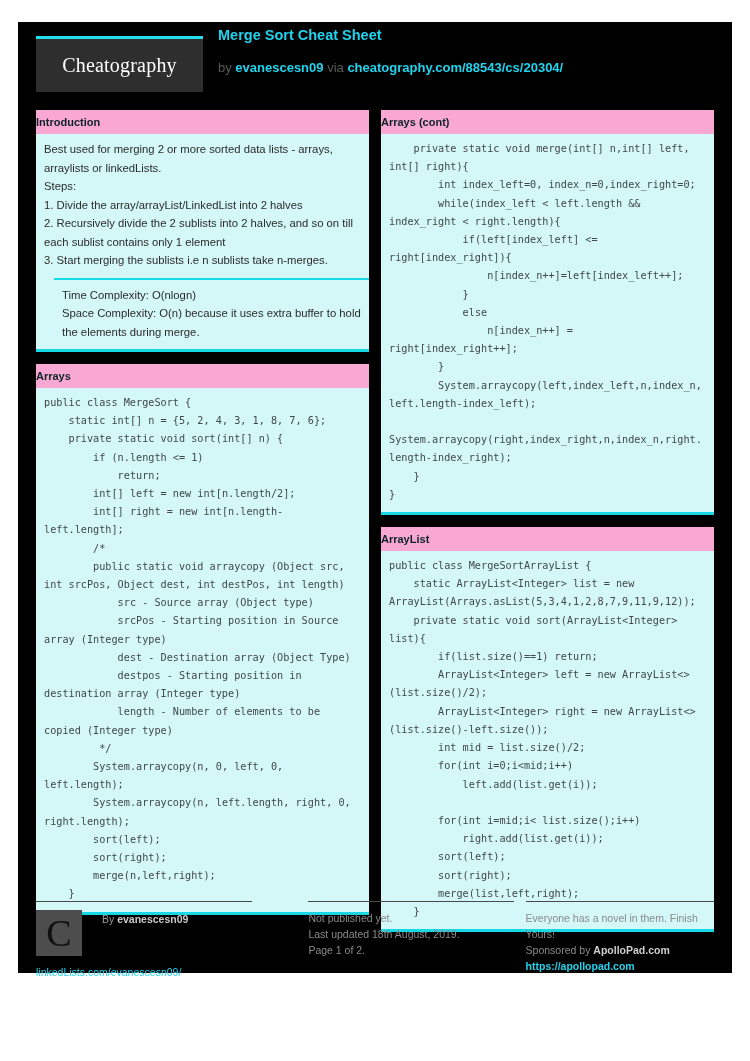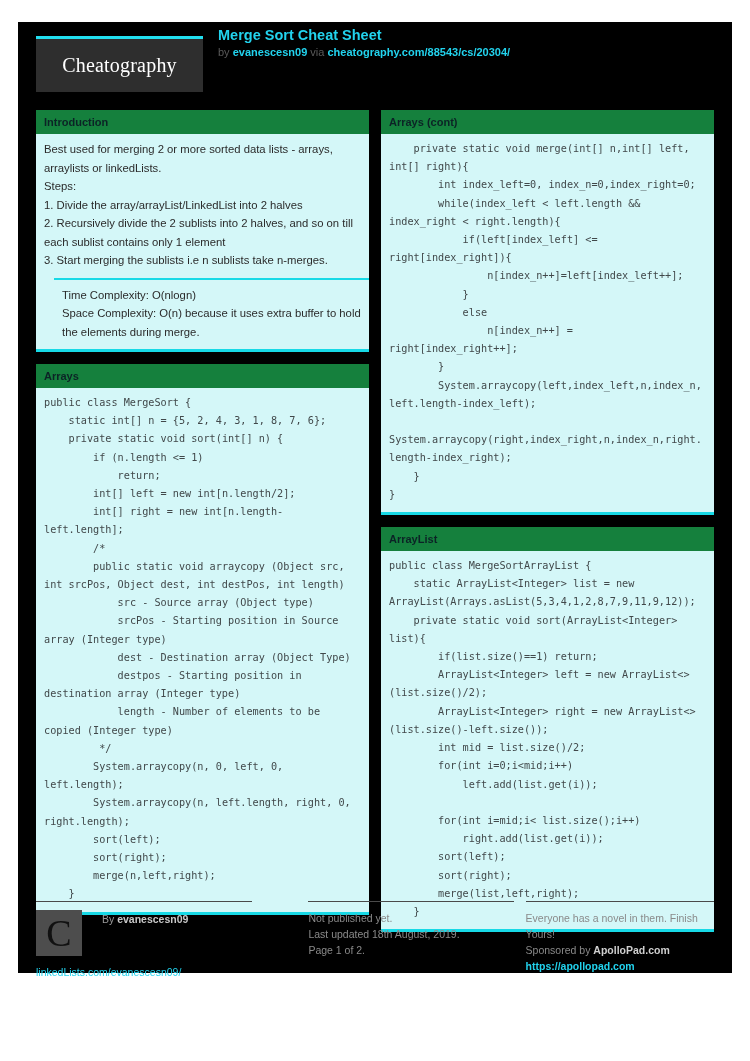--- a/index.html
+++ b/index.html
@@ -57,22 +57,22 @@
     top: 4px;
   }
   .sheet-title {
     color: #22d3ee;
     font-size: 14.5px;
     font-weight: bold;
     line-height: 18px;
     white-space: nowrap;
   }
   .byline {
-    margin-top: 1px;
-    font-size: 11px;
+    margin-top: 17px;
+    font-size: 13px;
     line-height: 14px;
     color: #5a5a5a;
     white-space: nowrap;
   }
   .byline .author {
     color: #22d3ee;
     font-weight: bold;
   }
   .byline .via { color: #5a5a5a; }
   .byline .source {
@@ -89,25 +89,25 @@
     gap: 12px;
   }
   .col { width: 333px; }
   .card {
     background: #d4f7f8;
     border-bottom: 3px solid #17d9e6;
     margin-bottom: 12px;
     overflow: hidden;
   }
   .card-header {
-    background: #15803d;
+    background: #f9a8d4;
     color: #0c2326;
     font-size: 11px;
     font-weight: bold;
-    padding: 5px 8px 5px 8px;
+    padding: 5px 8px 5px 0;
     line-height: 14px;
   }
   .card-body {
     padding: 6px 8px 8px 8px;
   }
   .prose {
     color: #2b2b2b;
     font-size: 11.3px;
     line-height: 18.5px;
   }

